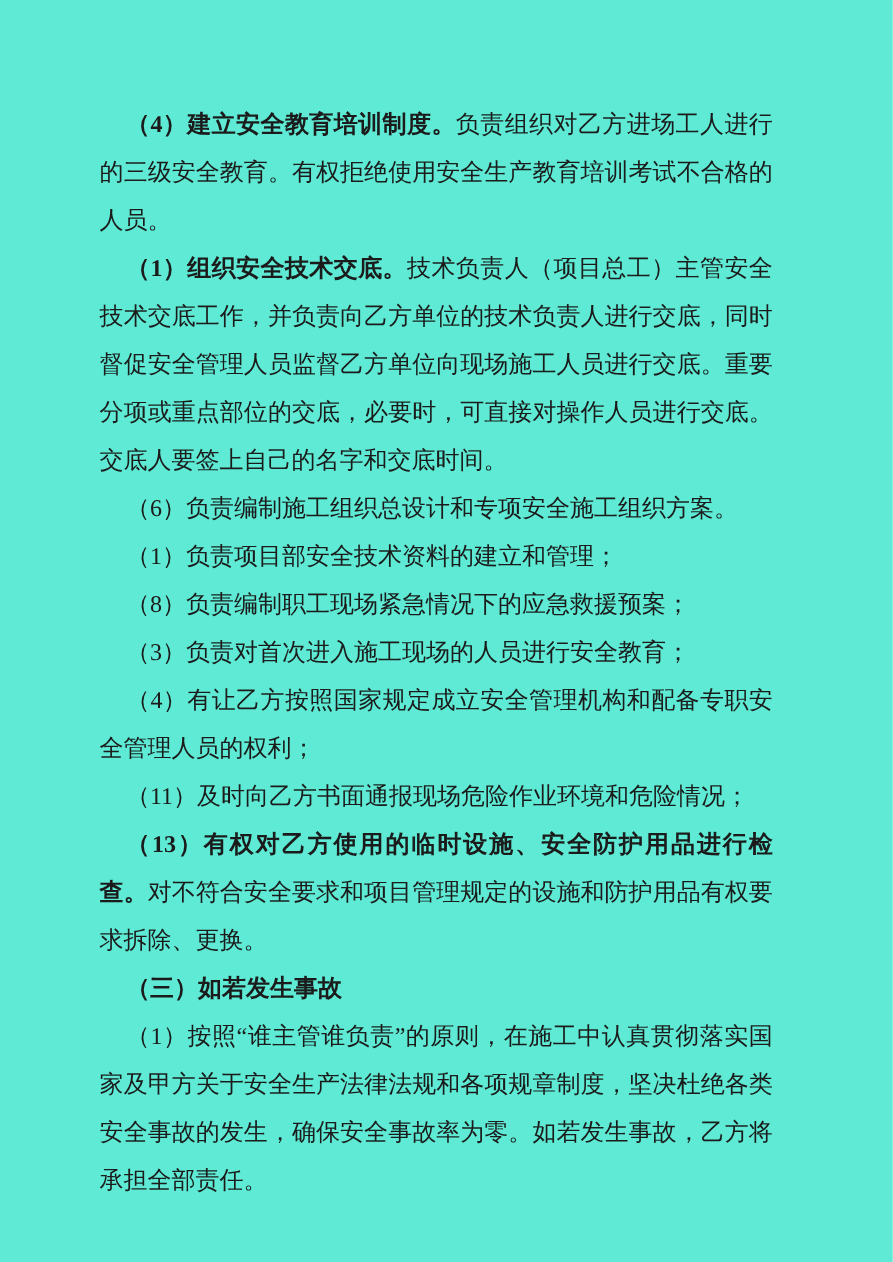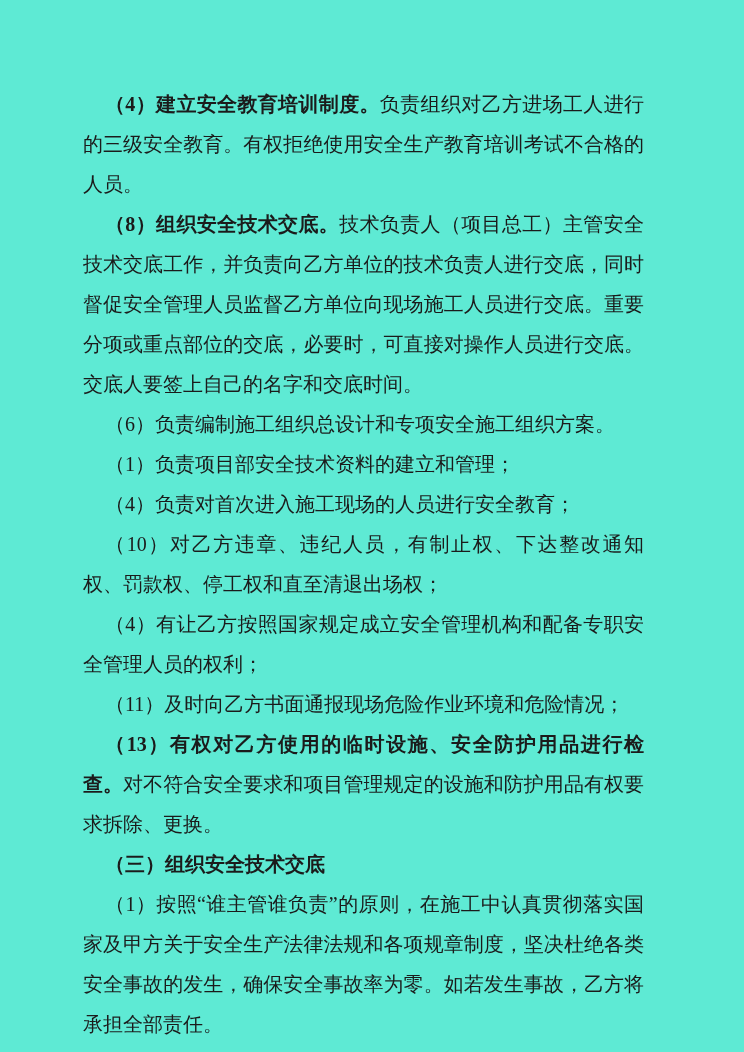--- a/index.html
+++ b/index.html
@@ -38,24 +38,24 @@
   .seg-normal {
     font-weight: normal;
   }
 </style>
 </head>
 <body>
 
 <div class="page" style="background: #5eead4;">
   <div class="doc-body" style="color: rgb(27, 27, 27);">
       <p class="para"><span class="seg-bold">（4）建立安全教育培训制度。</span><span class="seg-normal">负责组织对乙方进场工人进行的三级安全教育。有权拒绝使用安全生产教育培训考试不合格的人员。</span></p>
-      <p class="para"><span class="seg-bold">（8）组织安全技术交底。</span><span class="seg-normal">技术负责人（项目总工）主管安全技术交底工作，并负责向乙方单位的技术负责人进行交底，同时督促安全管理人员监督乙方单位向现场施工人员进行交底。重要分项或重点部位的交底，必要时，可直接对操作人员进行交底。交底人要签上自己的名字和交底时间。</span></p>
+      <p class="para"><span class="seg-bold">（1）组织安全技术交底。</span><span class="seg-normal">技术负责人（项目总工）主管安全技术交底工作，并负责向乙方单位的技术负责人进行交底，同时督促安全管理人员监督乙方单位向现场施工人员进行交底。重要分项或重点部位的交底，必要时，可直接对操作人员进行交底。交底人要签上自己的名字和交底时间。</span></p>
       <p class="para"><span class="seg-normal">（6）负责编制施工组织总设计和专项安全施工组织方案。</span></p>
       <p class="para"><span class="seg-normal">（1）负责项目部安全技术资料的建立和管理；</span></p>
-      <p class="para"><span class="seg-normal">（4）负责对首次进入施工现场的人员进行安全教育；</span></p>
-      <p class="para"><span class="seg-normal">（10）对乙方违章、违纪人员，有制止权、下达整改通知权、罚款权、停工权和直至清退出场权；</span></p>
+      <p class="para"><span class="seg-normal">（8）负责编制职工现场紧急情况下的应急救援预案；</span></p>
+      <p class="para"><span class="seg-normal">（3）负责对首次进入施工现场的人员进行安全教育；</span></p>
       <p class="para"><span class="seg-normal">（4）有让乙方按照国家规定成立安全管理机构和配备专职安全管理人员的权利；</span></p>
       <p class="para"><span class="seg-normal">（11）及时向乙方书面通报现场危险作业环境和危险情况；</span></p>
       <p class="para"><span class="seg-bold">（13）有权对乙方使用的临时设施、安全防护用品进行检查。</span><span class="seg-normal">对不符合安全要求和项目管理规定的设施和防护用品有权要求拆除、更换。</span></p>
-      <p class="para"><span class="seg-bold">（三）组织安全技术交底</span></p>
+      <p class="para"><span class="seg-bold">（三）如若发生事故</span></p>
       <p class="para"><span class="seg-normal">（1）按照“谁主管谁负责”的原则，在施工中认真贯彻落实国家及甲方关于安全生产法律法规和各项规章制度，坚决杜绝各类安全事故的发生，确保安全事故率为零。如若发生事故，乙方将承担全部责任。</span></p>
     </div>
 </div>
 
 </body></html>

